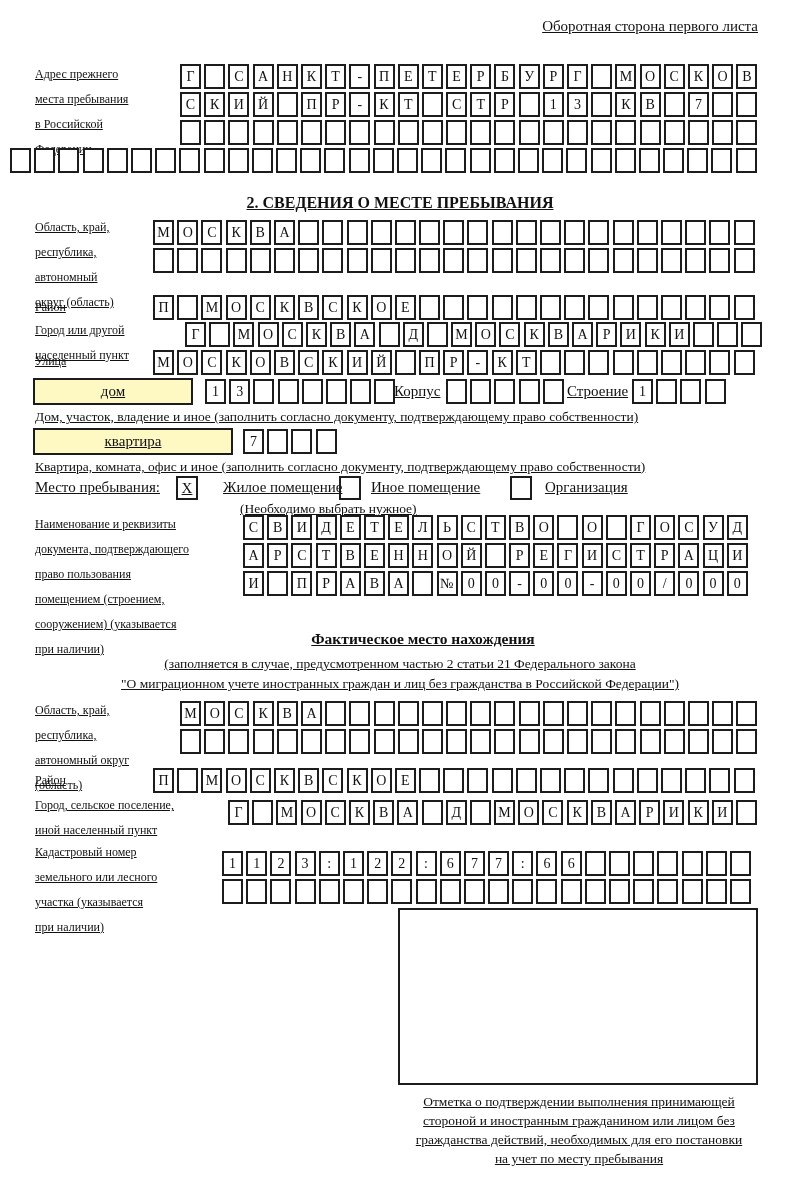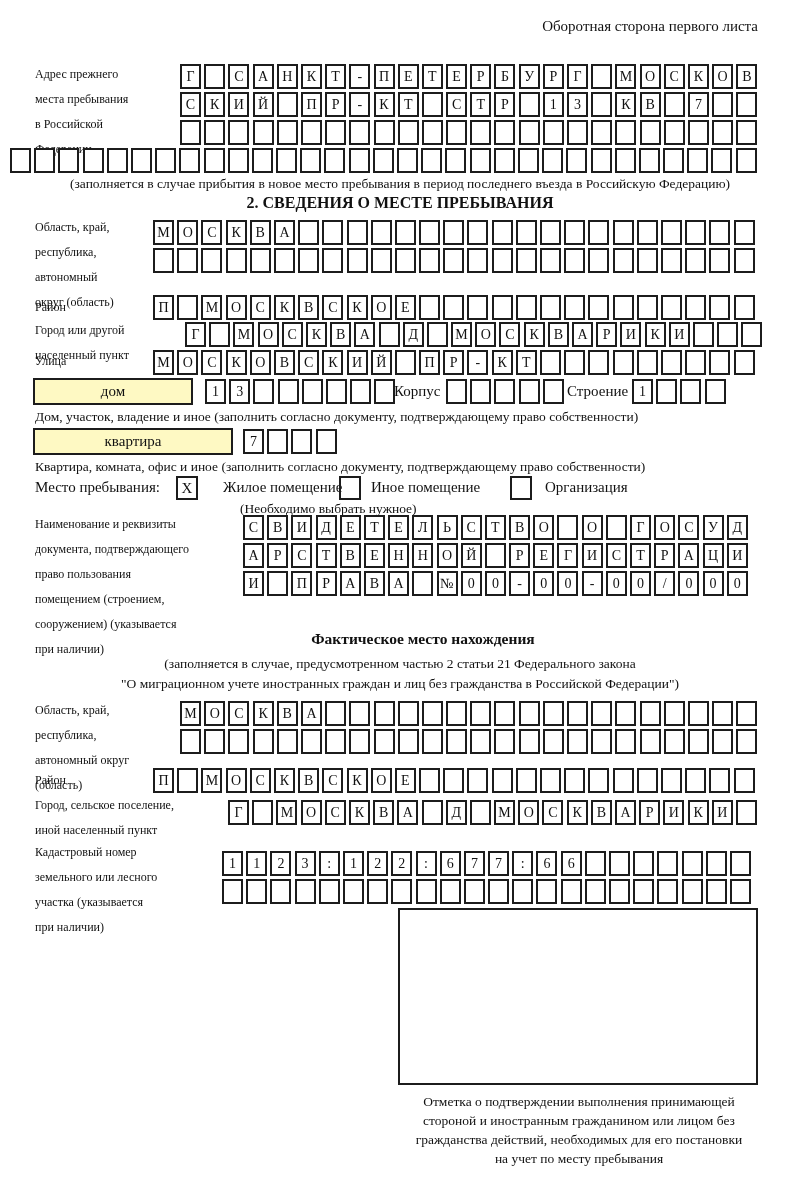--- a/index.html
+++ b/index.html
@@ -1,21 +1,21 @@
 <!DOCTYPE html>
 <html><head>
 <meta charset="utf-8">
 <style>
   html,body{margin:0;padding:0;background:#fff;}
   #form-page{
     position:relative;width:800px;height:1180px;background:#fff;
     font-family:"Liberation Serif","DejaVu Serif",serif;color:#111;
     overflow:hidden;
   }
-  .abs{position:absolute;}
+  .abs{position:absolute;text-decoration:underline;}
   .label{font-size:12px;line-height:25px;white-space:pre-line;}
   .small-note{font-size:13.5px;}
   .center-line{left:0;width:800px;text-align:center;}
   .title{font-weight:bold;font-size:16px;}
   .cellrow{position:absolute;display:flex;gap:3.2px;}
   .cell{
     box-sizing:border-box;flex:0 0 21px;width:21px;height:25px;
     border:2px solid #1c1c1c;display:flex;align-items:center;justify-content:center;
     font-size:14px;line-height:1;background:#fff;
   }
@@ -146,21 +146,20 @@
       <span class="cell"></span>
       <span class="cell"></span>
       <span class="cell"></span>
       <span class="cell"></span>
       <span class="cell"></span>
       <span class="cell"></span>
       <span class="cell"></span>
       <span class="cell"></span>
       <span class="cell"></span>
     </div>
-  <div class="abs small-note center-line" style="top:176px;">(заполняется в случае прибытия в новое место пребывания в период последнего въезда в Российскую Федерацию)</div>
 
   <div class="abs title center-line" style="top:194px;">2. СВЕДЕНИЯ О МЕСТЕ ПРЕБЫВАНИЯ</div>
 
   <div class="abs label" style="left:35px;top:215px;width:145px;">Область, край,
 республика,
 автономный
 округ (область)</div>
   <div class="cellrow" style="left:153px;top:220px;">
       <span class="cell">М</span>
       <span class="cell">О</span>

